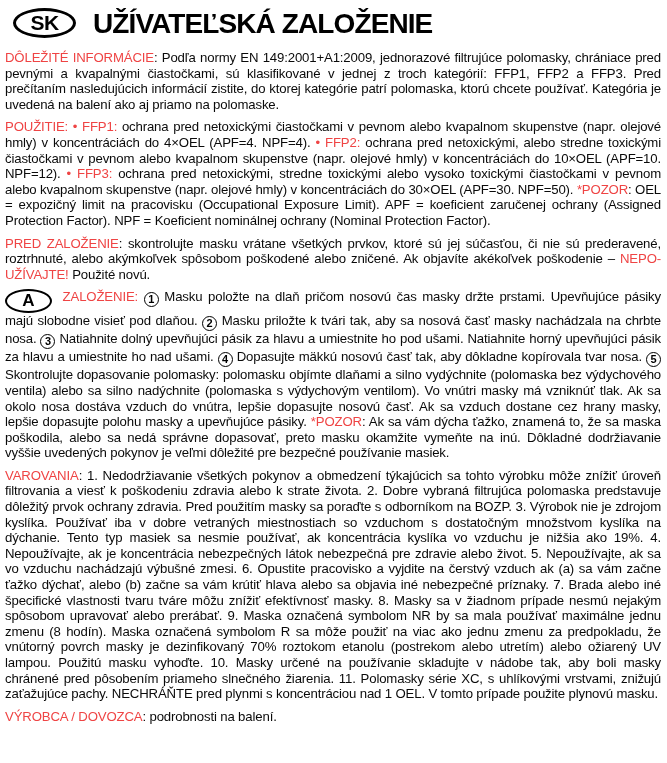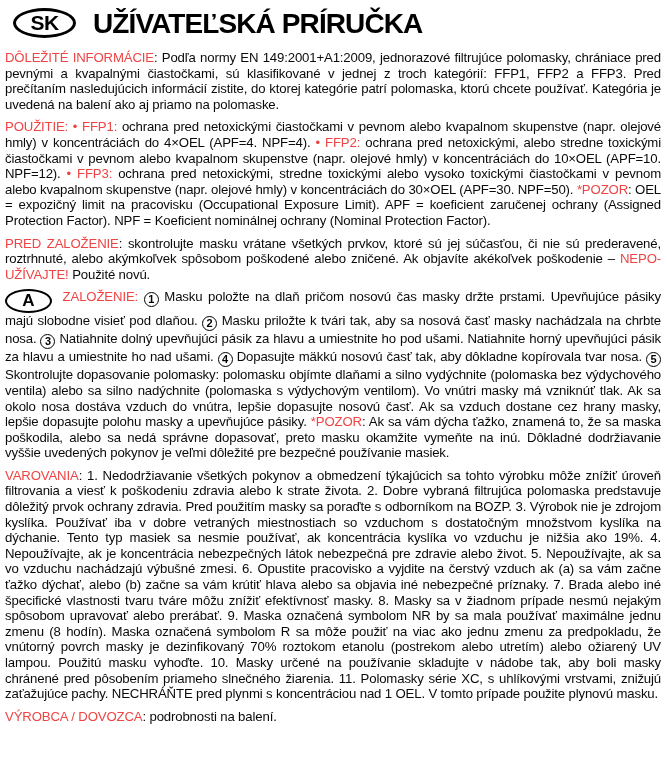--- a/index.html
+++ b/index.html
@@ -89,21 +89,21 @@
     vertical-align: -5px;
     color: #000;
   }
 </style>
 </head>
 <body>
 
 <div class="page">
   <div class="masthead">
     <span class="sk-badge">SK</span>
-    <span class="doc-title">UŽÍVATEĽSKÁ PRÍRUČKA</span>
+    <span class="doc-title">UŽÍVATEĽSKÁ ZALOŽENIE</span>
   </div>
   <div class="body-text">
       <p class="para"><strong>DÔLEŽITÉ INFORMÁCIE</strong>: Podľa normy EN 149:2001+A1:2009, jednorazové filtrujúce polomasky, chrániace pred pevnými a kvapalnými čiastočkami, sú klasifikované v jednej z troch kategórií: FFP1, FFP2 a FFP3. Pred prečítaním nasledujúcich informácií zistite, do ktorej kategórie patrí polomaska, ktorú chcete používať. Kategória je uvedená na balení ako aj priamo na polomaske.</p>
       <p class="para"><strong>POUŽITIE: • FFP1:</strong> ochrana pred netoxickými čiastočkami v pevnom alebo kvapalnom skupenstve (napr. olejové hmly) v koncentráciách do 4×OEL (APF=4. NPF=4).<strong> • FFP2:</strong> ochrana pred netoxickými, alebo stredne toxickými čiastočkami v pevnom alebo kvapalnom skupenstve (napr. olejové hmly) v koncentráciách do 10×OEL (APF=10. NPF=12).<strong> • FFP3:</strong> ochrana pred netoxickými, stredne toxickými alebo vysoko toxickými čiastočkami v pevnom alebo kvapalnom skupenstve (napr. olejové hmly) v koncentráciách do 30×OEL (APF=30. NPF=50). <strong>*POZOR</strong>: OEL = expozičný limit na pracovisku (Occupational Exposure Limit).  APF = koeficient zaručenej ochrany (Assigned Protection Factor). NPF = Koeficient nominálnej ochrany  (Nominal Protection Factor).</p>
       <p class="para"><strong>PRED ZALOŽENIE</strong>: skontrolujte masku vrátane všetkých prvkov, ktoré sú jej súčasťou, či nie sú prederavené, roztrhnuté, alebo akýmkoľvek spôsobom poškodené alebo zničené. Ak objavíte akékoľvek poškodenie – <strong>NEPO-UŽÍVAJTE!</strong> Použité novú.</p>
       <p class="para"><span class="oval-badge">A</span><strong> ZALOŽENIE: </strong><span class="circ">1</span> Masku položte na dlaň pričom nosovú čas masky držte prstami. Upevňujúce pásiky majú slobodne visieť pod dlaňou. <span class="circ">2</span> Masku priložte k tvári tak, aby sa nosová časť masky nachádzala na chrbte nosa. <span class="circ">3</span> Natiahnite dolný upevňujúci pásik za hlavu a umiestnite ho pod ušami. Natiahnite horný upevňujúci pásik za hlavu a umiestnite ho nad ušami. <span class="circ">4</span> Dopasujte mäkkú nosovú časť tak, aby dôkladne kopírovala tvar nosa. <span class="circ">5</span> Skontrolujte dopasovanie polomasky: polomasku objímte dlaňami a silno vydýchnite (polomaska bez výdychového ventila) alebo sa silno nadýchnite (polomaska s výdychovým ventilom). Vo vnútri masky má vzniknúť tlak. Ak sa okolo nosa dostáva vzduch do vnútra, lepšie dopasujte nosovú časť. Ak sa vzduch dostane cez hrany masky, lepšie dopasujte polohu masky a upevňujúce pásiky. <strong>*POZOR</strong>: Ak sa vám dýcha ťažko, znamená to, že sa maska poškodila, alebo sa nedá správne dopasovať, preto masku okamžite vymeňte na inú. Dôkladné dodržiavanie vyššie uvedených pokynov je veľmi dôležité pre bezpečné používanie masiek.</p>
       <p class="para"><strong>VAROVANIA</strong>: 1. Nedodržiavanie všetkých pokynov a obmedzení týkajúcich sa tohto výrobku môže znížiť úroveň filtrovania a viesť k poškodeniu zdravia alebo k strate života. 2. Dobre vybraná filtrujúca polomaska predstavuje dôležitý prvok ochrany zdravia. Pred použitím masky sa poraďte s odborníkom na BOZP. 3. Výrobok nie je zdrojom kyslíka. Používať iba v dobre vetraných miestnostiach so vzduchom s dostatočným množstvom kyslíka na dýchanie. Tento typ masiek sa nesmie používať, ak koncentrácia kyslíka vo vzduchu je nižšia ako 19%. 4. Nepoužívajte, ak je koncentrácia nebezpečných látok nebezpečná pre zdravie alebo život. 5. Nepoužívajte, ak sa vo vzduchu nachádzajú výbušné zmesi. 6. Opustite pracovisko a vyjdite na čerstvý vzduch ak (a) sa vám začne ťažko dýchať, alebo (b) začne sa vám krútiť hlava alebo sa objavia iné nebezpečné príznaky. 7. Brada alebo iné špecifické vlastnosti tvaru tváre môžu znížiť efektívnosť masky. 8. Masky sa v žiadnom prípade nesmú nejakým spôsobom upravovať alebo prerábať. 9. Maska označená symbolom NR by sa mala používať maximálne jednu zmenu (8 hodín). Maska označená symbolom R sa môže použiť na viac ako jednu zmenu za predpokladu, že vnútorný povrch masky je dezinfikovaný 70% roztokom etanolu (postrekom alebo utretím) alebo ožiarený UV lampou. Použitú masku vyhoďte. 10. Masky určené na používanie skladujte v nádobe tak, aby boli masky chránené pred pôsobením priameho slnečného žiarenia. 11. Polomasky série XC, s uhlíkovými vrstvami, znižujú zaťažujúce pachy. NECHRÁŇTE pred plynmi s koncentráciou nad 1 OEL. V tomto prípade použite plynovú masku.</p>
       <p class="para"><strong>VÝROBCA / DOVOZCA</strong>: podrobnosti na balení.</p>
     </div>
 </div>

